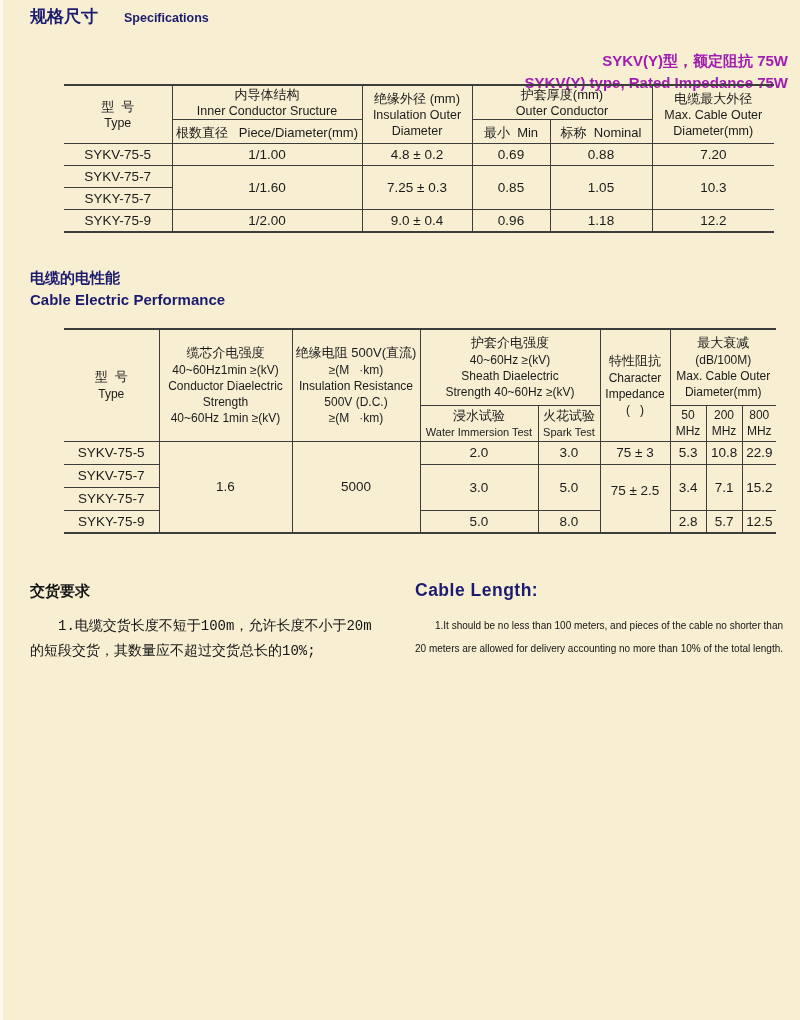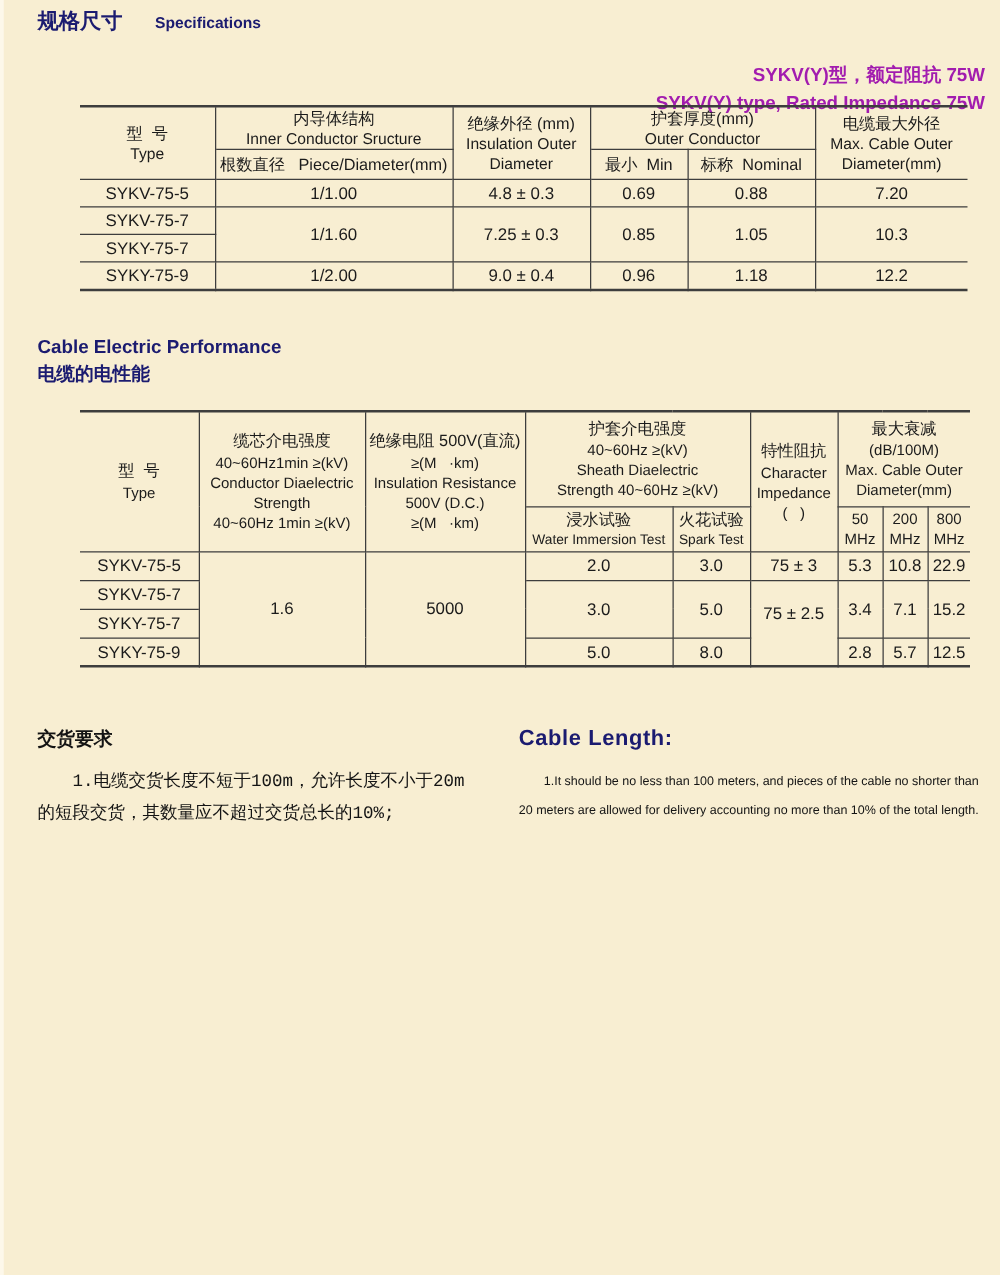--- a/index.html
+++ b/index.html
@@ -107,21 +107,21 @@
     </th>
   </tr>
   <tr class="h2">
     <th><span class="zh">根数直径&nbsp;&nbsp;&nbsp;Piece/Diameter(mm)</span></th>
     <th><span class="zh">最小&nbsp;&nbsp;Min</span></th>
     <th><span class="zh">标称&nbsp;&nbsp;Nominal</span></th>
   </tr>
   <tr class="body">
     <td class="col-first cell-val">SYKV-75-5</td>
     <td class="cell-val">1/1.00</td>
-    <td class="cell-val">4.8 ± 0.3</td>
+    <td class="cell-val">4.8 ± 0.2</td>
     <td class="cell-val">0.69</td>
     <td class="cell-val">0.88</td>
     <td class="col-last cell-val">7.20</td>
   </tr>
   <tr class="body">
     <td class="col-first cell-val">SYKV-75-7</td>
     <td rowspan="2" class="cell-val">1/1.60</td>
     <td rowspan="2" class="cell-val">7.25 ± 0.3</td>
     <td rowspan="2" class="cell-val">0.85</td>
     <td rowspan="2" class="cell-val">1.05</td>
@@ -135,22 +135,22 @@
     <td class="cell-val">1/2.00</td>
     <td class="cell-val">9.0 ± 0.4</td>
     <td class="cell-val">0.96</td>
     <td class="cell-val">1.18</td>
     <td class="col-last cell-val">12.2</td>
   </tr>
 </tbody>
   </table>
 
 <div class="section2-title">
+  <div>电缆的电性能</div>
   <div>Cable Electric Performance</div>
-  <div>电缆的电性能</div>
 </div>
 
 <table id="elec-table">
   <colgroup>
     <col style="width:95px">
       <col style="width:133px">
       <col style="width:128px">
     <col style="width:118px">
       <col style="width:62px">
       <col style="width:70px">

